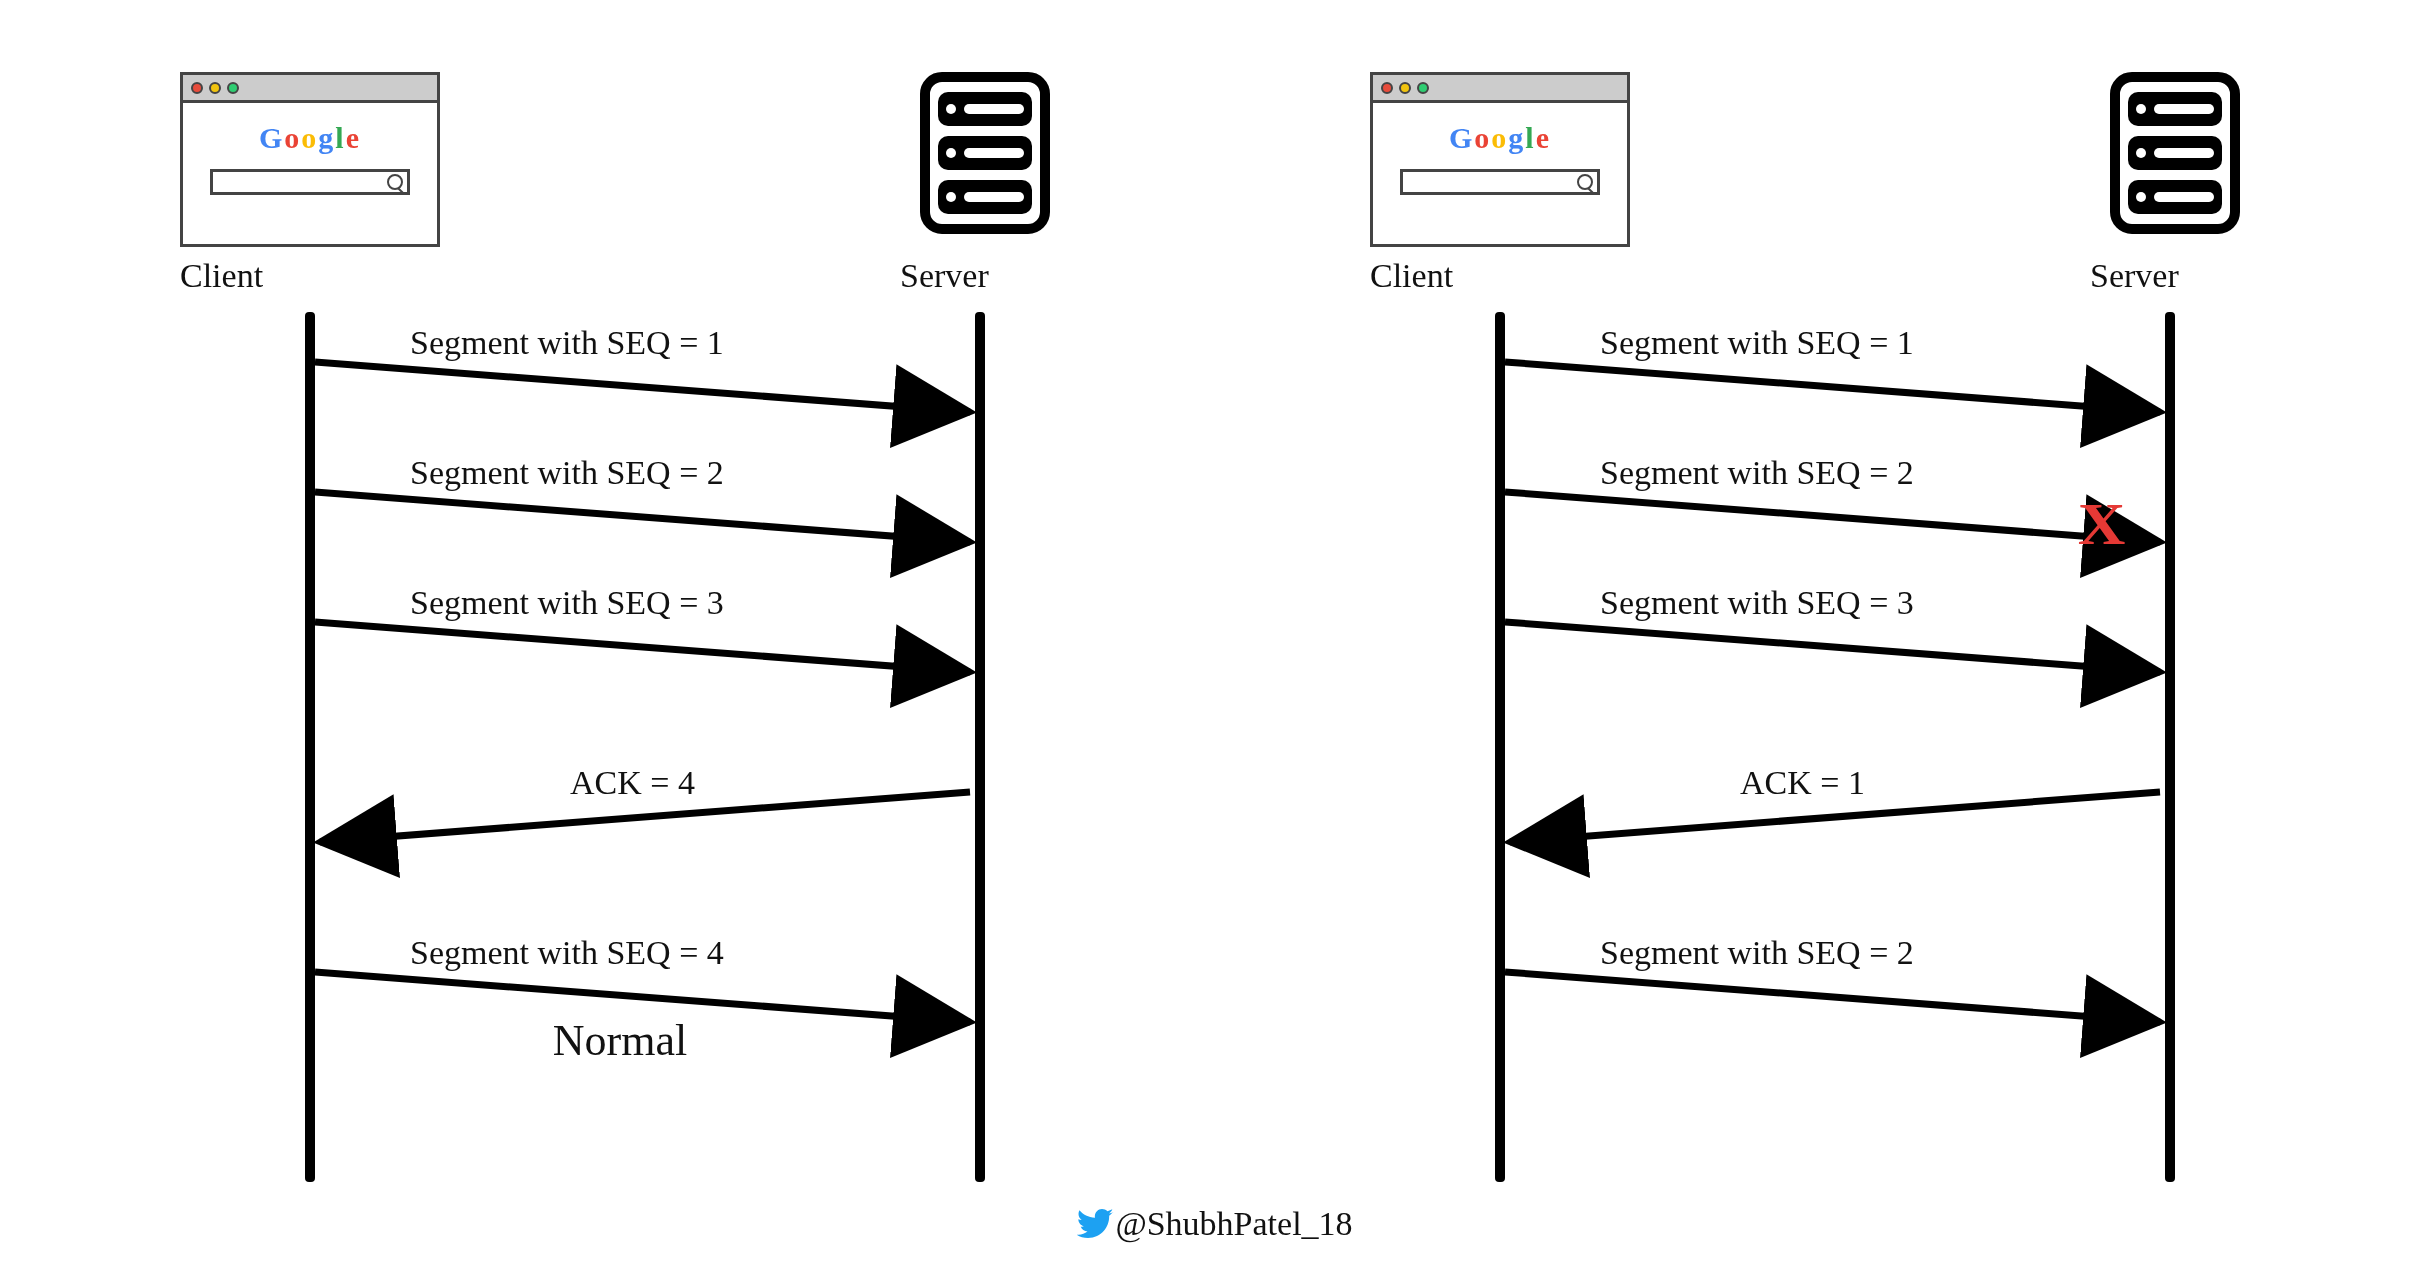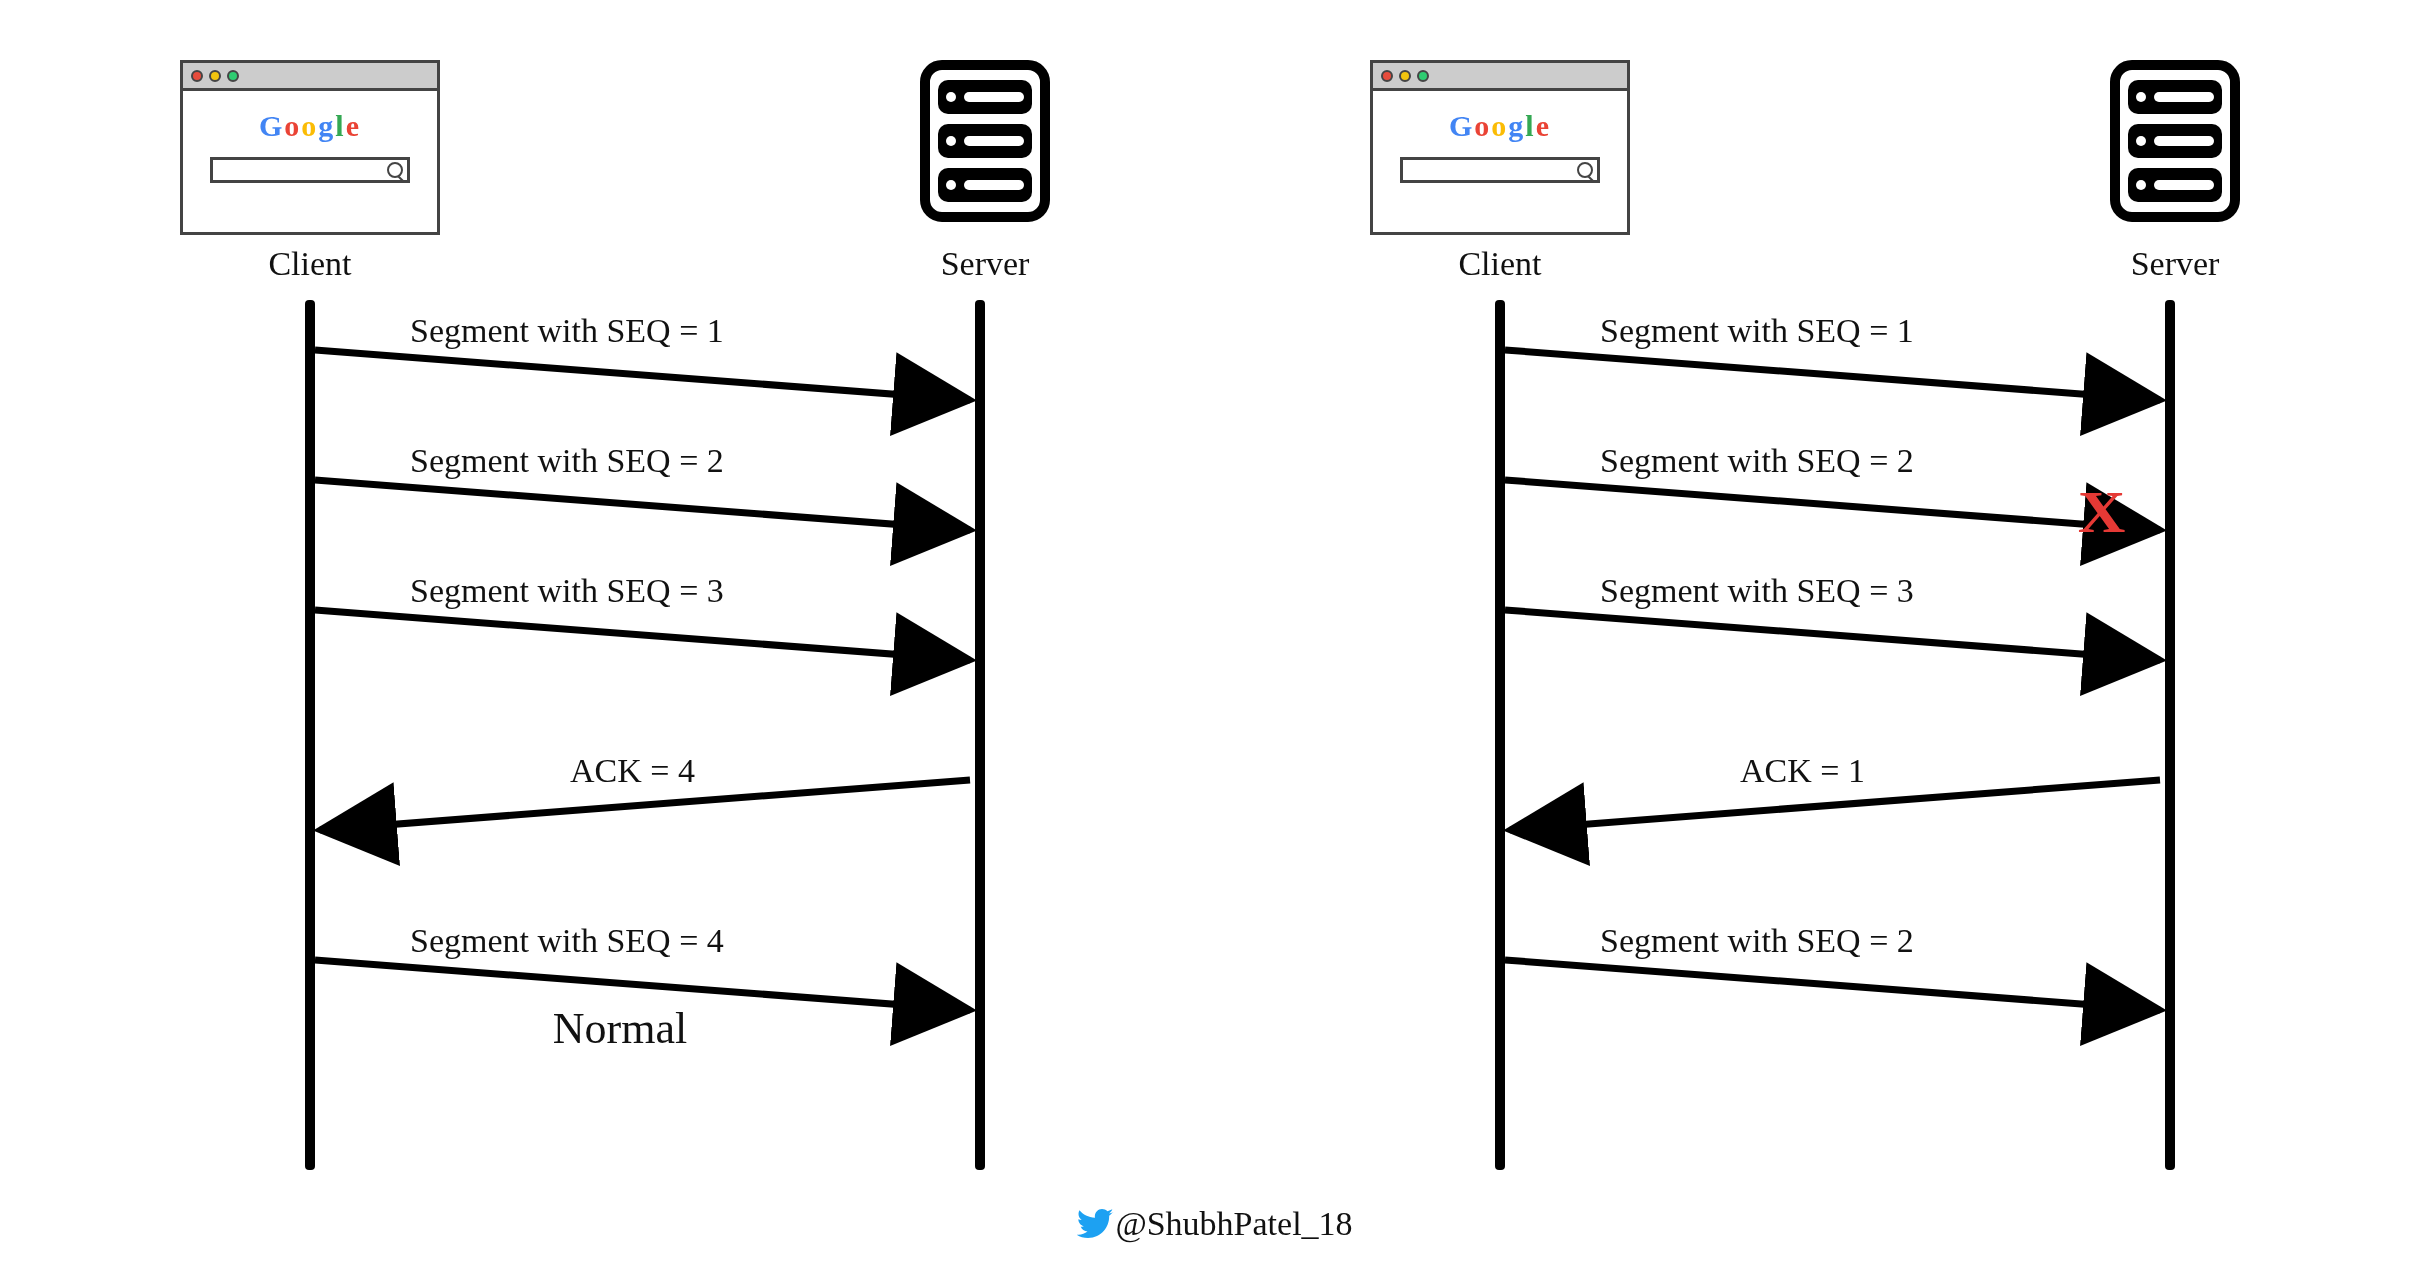--- a/index.html
+++ b/index.html
@@ -6,21 +6,21 @@
   body {
     background: #fff;
     width: 2428px;
     height: 1266px;
     position: relative;
     font-family: "Comic Sans MS", "Segoe Script", cursive;
     color: #111;
   }
   .panel {
     position: absolute;
-    top: 0;
+    top: 12px;
     width: 1100px;
     height: 1074px;
   }
   .panel.left { left: 70px; }
   .panel.right { left: 1260px; }
 
   
   .browser {
     position: absolute;
     width: 260px;
@@ -83,21 +83,21 @@
     border-radius: 10px;
     background:#000;
     display:flex; align-items:center; gap:8px; padding:0 8px;
   }
   .server .rack .led { width:10px; height:10px; border-radius:50%; background:#fff; }
   .server .rack .bar { flex:1; height:10px; background:#fff; border-radius:5px; }
 
   .endpoint-label {
     position:absolute;
     font-size: 34px;
-    text-align:center;
+    text-align:left;
   }
 
   
   .lifeline {
     position:absolute;
     width: 10px;
     background:#000;
     border-radius: 4px;
   }
 

